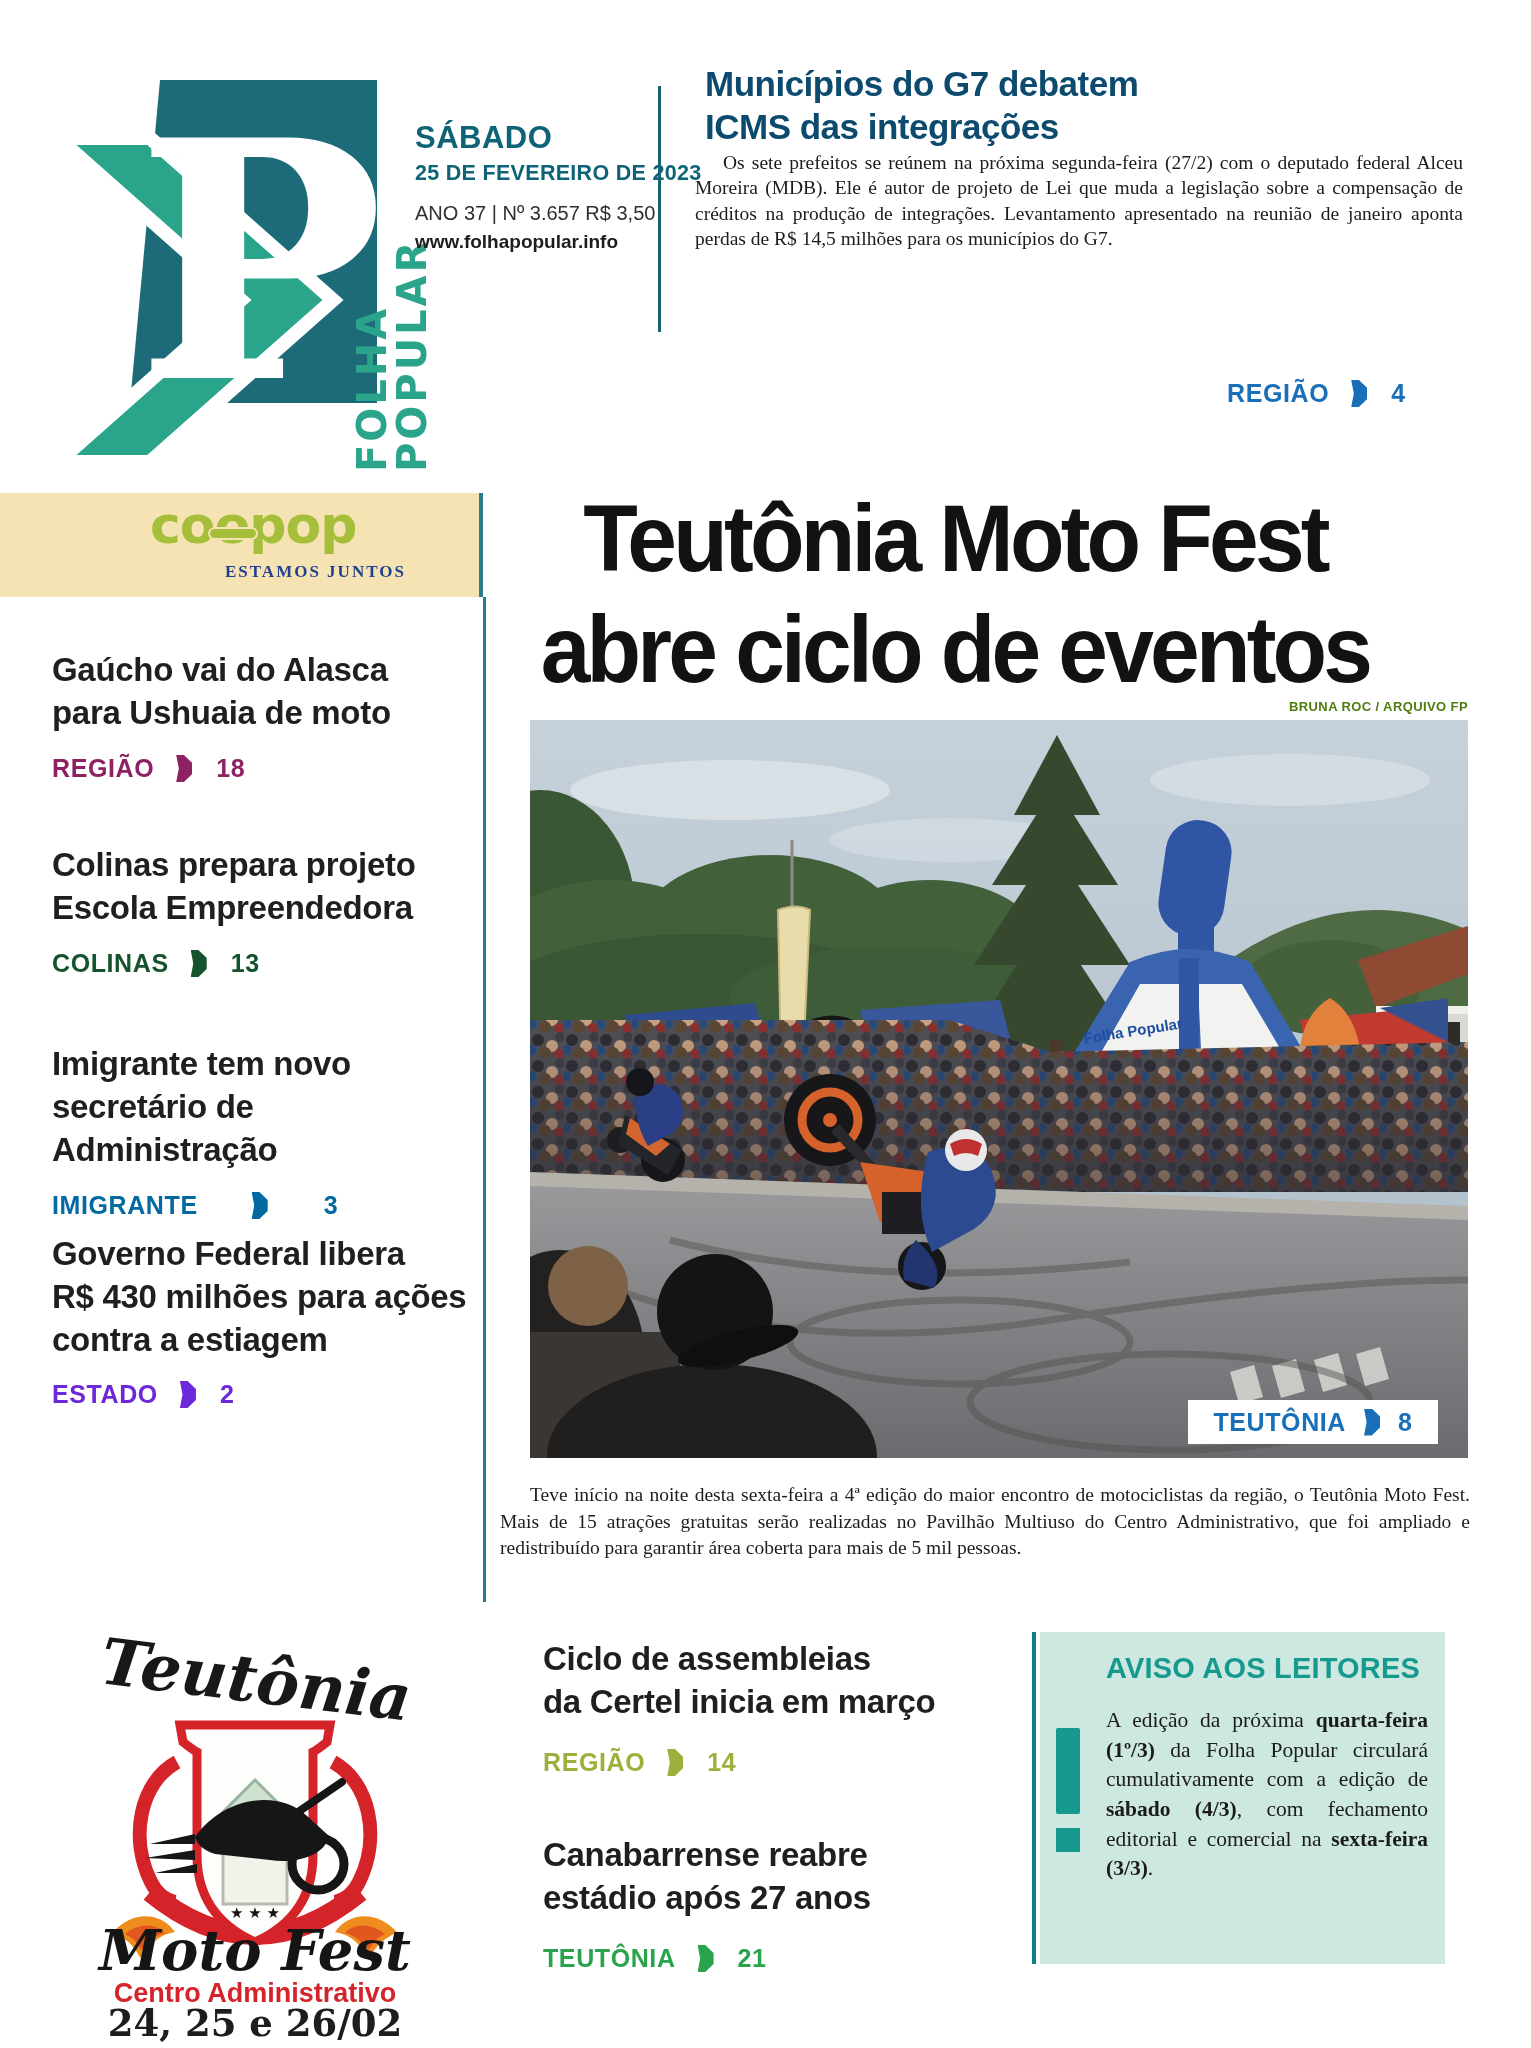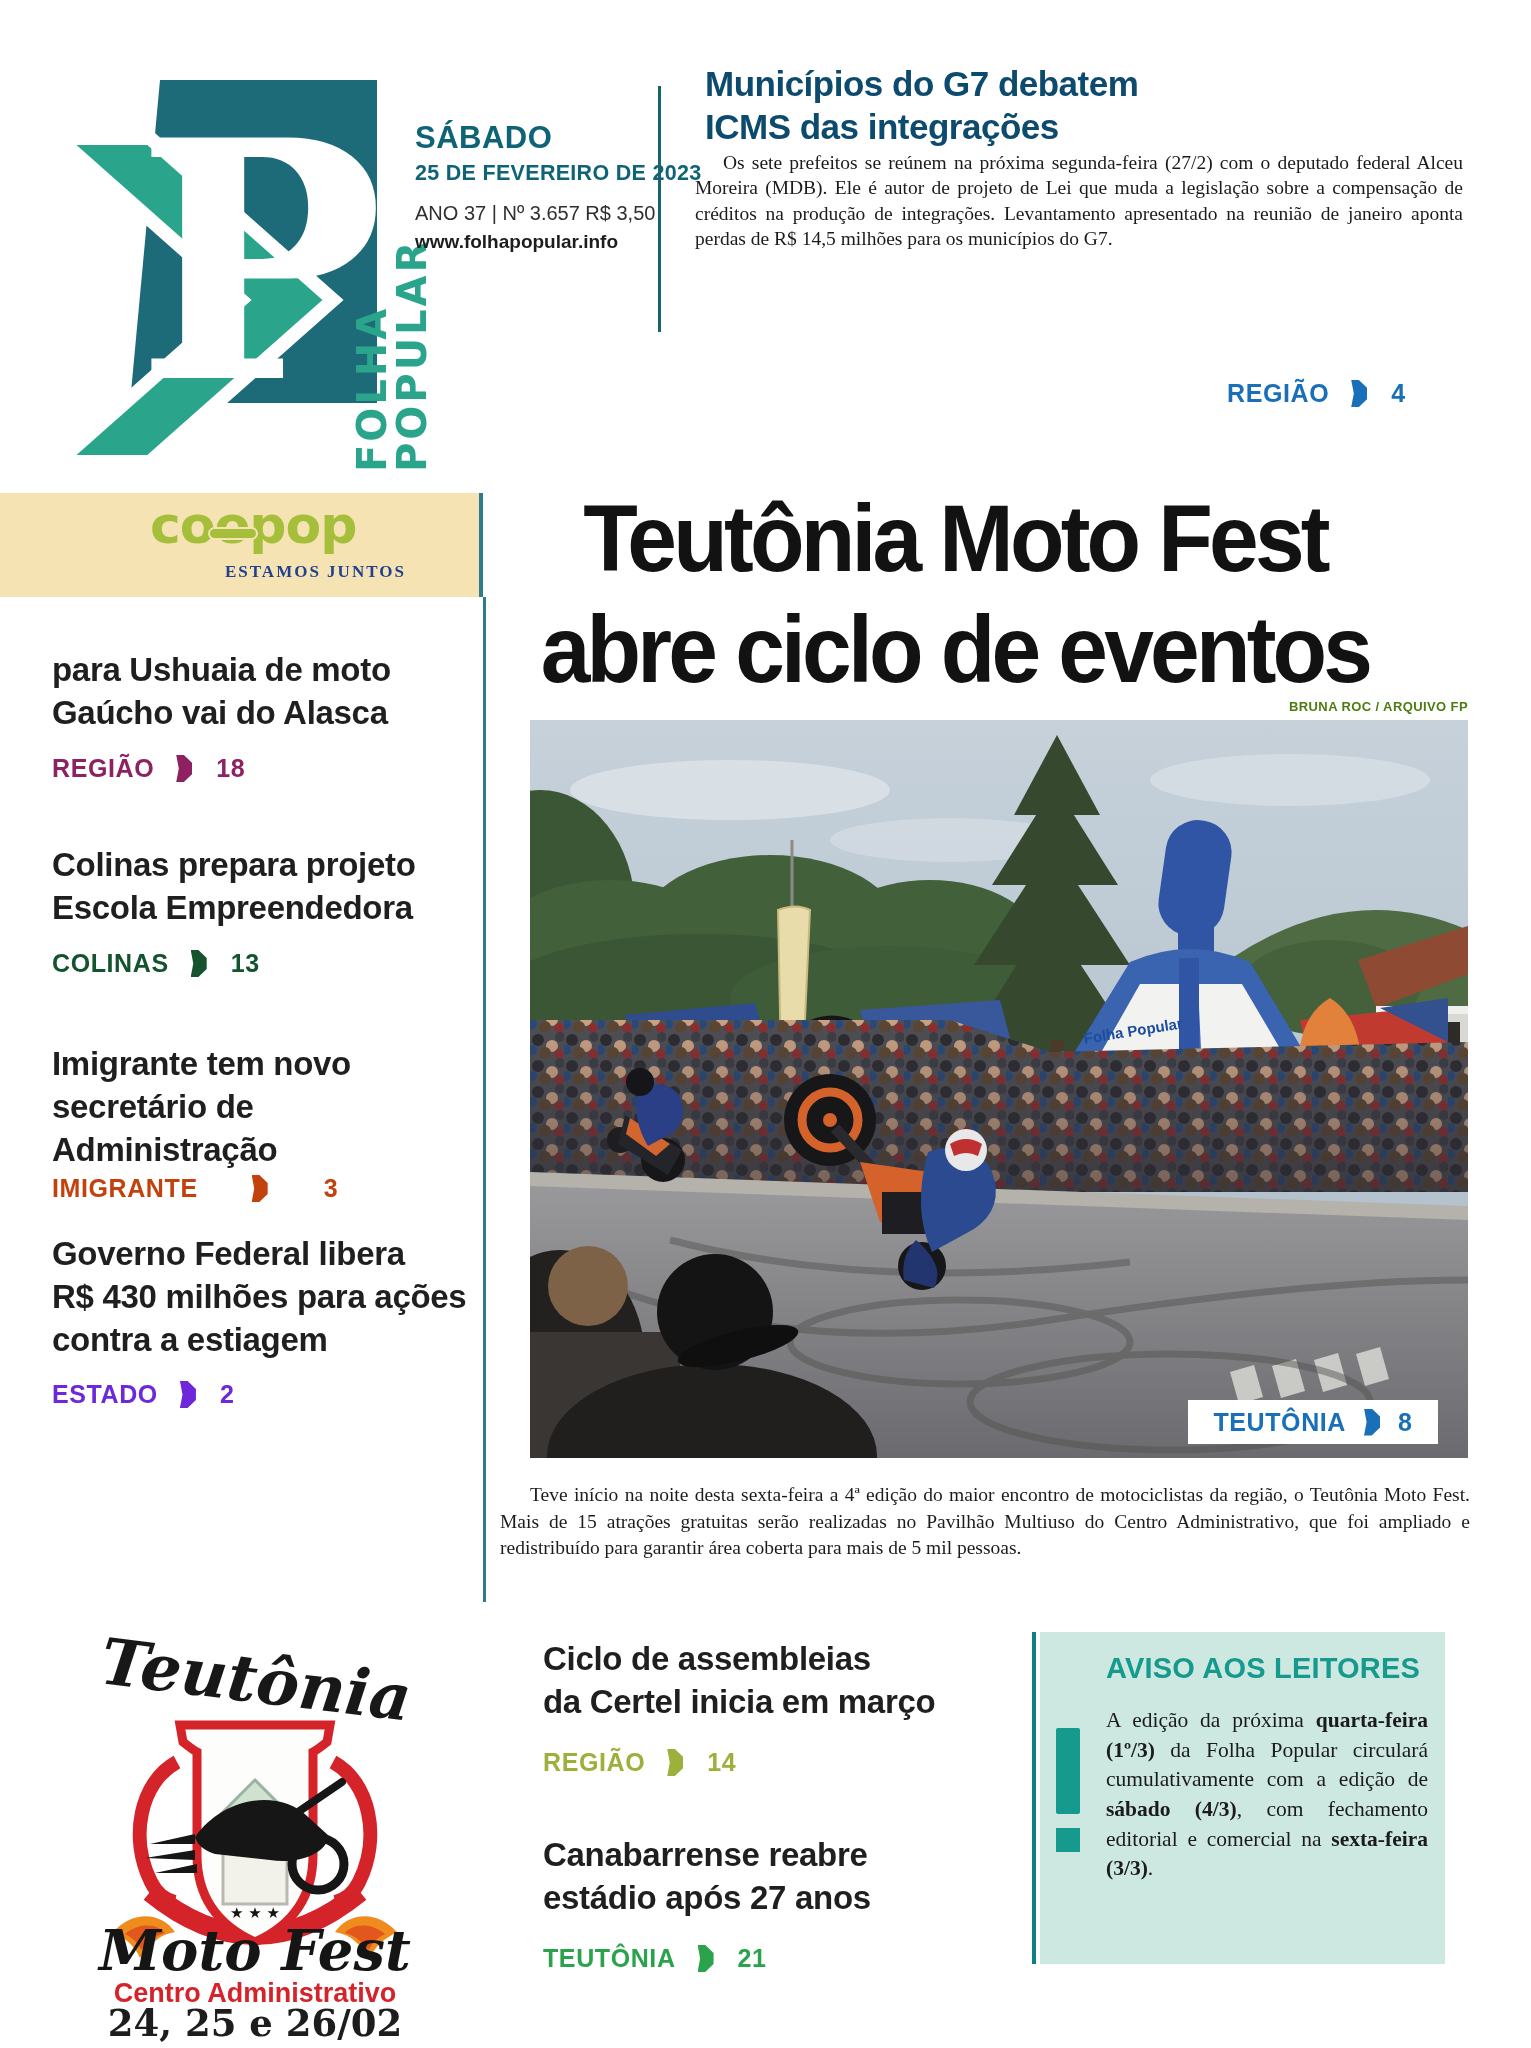--- a/index.html
+++ b/index.html
@@ -103,22 +103,22 @@
   <div class="coopop-band">
     <div class="coopop-word">coopop</div>
     <div class="coopop-link"></div>
     <div class="coopop-slogan">ESTAMOS JUNTOS</div>
     <div class="bar"></div>
   </div>
   <div class="vrule-main"></div>
 
   <div class="sb-item" style="top:648px;">
     <div class="sb-title">
-      <div>para Ushuaia de moto</div>
-        <div>Gaúcho vai do Alasca</div>
+      <div>Gaúcho vai do Alasca</div>
+        <div>para Ushuaia de moto</div>
     </div>
     <div class="tag" style="margin-top: 21px; color: rgb(142, 33, 98);">
       <span>REGIÃO</span>
       <span class="arr"></span>
       <span>18</span>
     </div>
   </div>
 
   <div class="sb-item" style="top:843px;">
     <div class="sb-title">
@@ -130,21 +130,21 @@
       <span class="arr"></span>
       <span>13</span>
     </div>
   </div>
 
   <div class="sb-item" style="top:1042px;">
     <div class="sb-title">
       <div>Imigrante tem novo</div>
         <div>secretário de Administração</div>
     </div>
-    <div class="tag" style="margin-top: 4px; color: #c2410c; gap: 32px;">
+    <div class="tag" style="margin-top: 21px; color: #0369a1; gap: 32px;">
       <span>IMIGRANTE</span>
       <span class="arr"></span>
       <span>3</span>
     </div>
   </div>
 
   <div class="sb-item" style="top:1232px;">
     <div class="sb-title">
       <div>Governo Federal libera</div>
         <div>R$ 430 milhões para ações</div>

